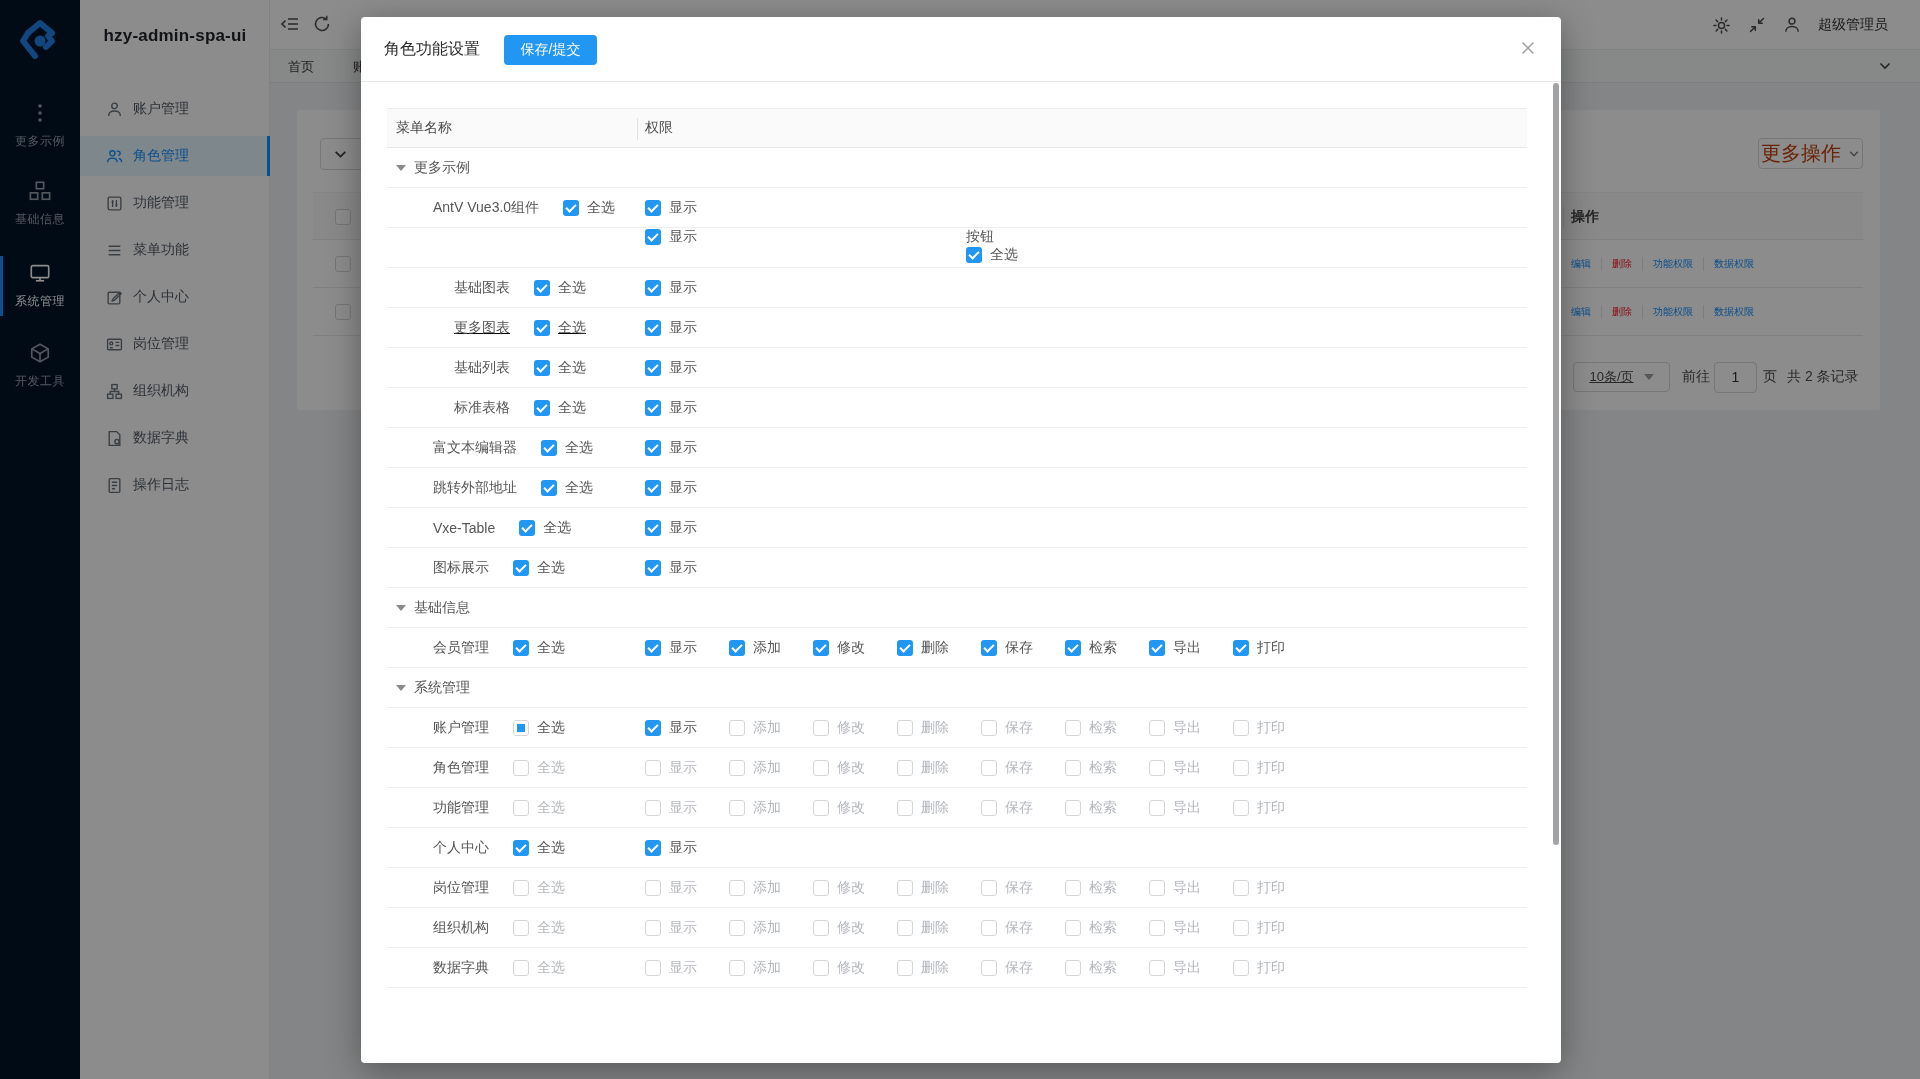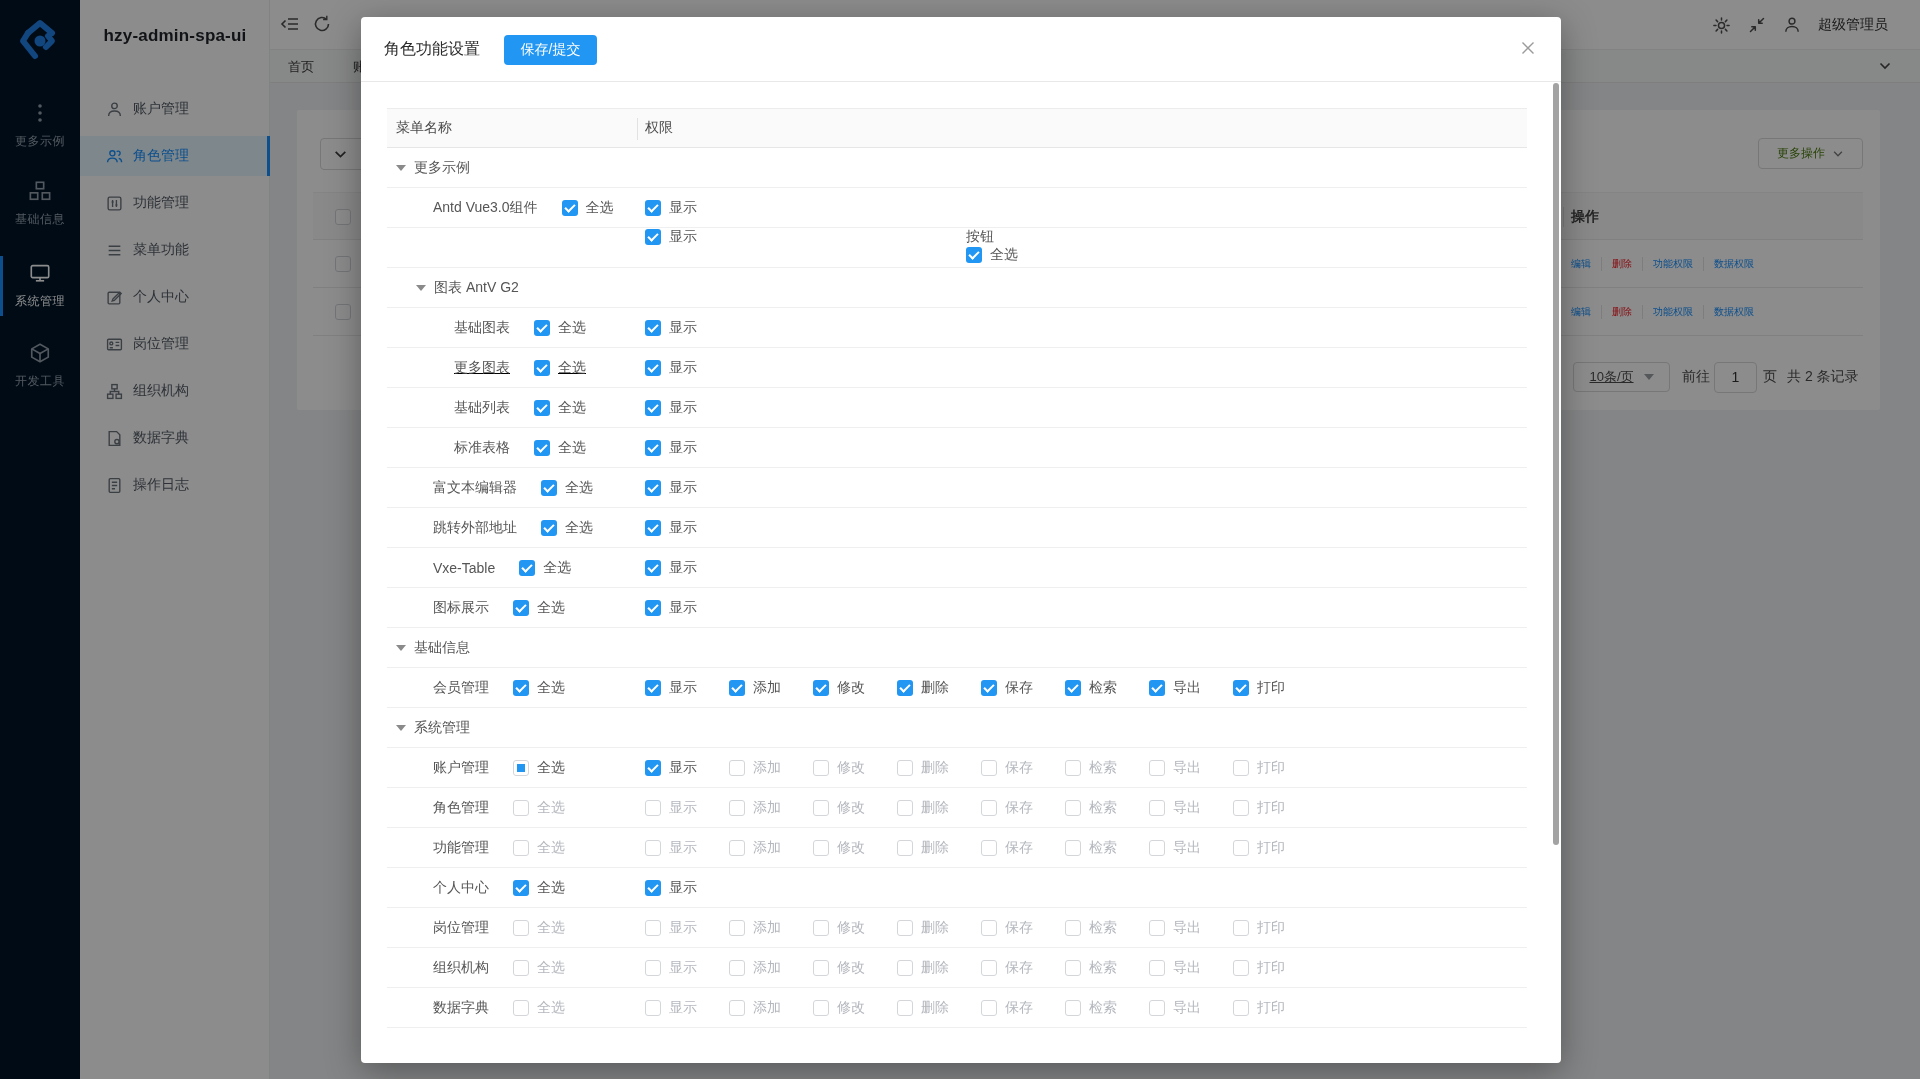--- a/index.html
+++ b/index.html
@@ -37,21 +37,21 @@
   .hdr-right .uname { font-size:14px; color:#333; }
   .tabbar { position:absolute; left:0; top:50px; right:0; height:33px; background:#f6f7f8; border-bottom:1px solid #e6e6e6; }
   .tab { position:absolute; top:0; height:33px; display:flex; align-items:center; font-size:13px; color:#3d3d3d; cursor:pointer; }
   .tab-chevron { position:absolute; right:28px; top:9px; color:#444; cursor:pointer; }
 
   .card { position:absolute; left:27px; top:110px; width:1583px; height:300px; background:#fff; border-radius:2px; }
   .panelbox { position:absolute; left:23px; top:28px; width:260px; height:32px; border:1px solid #d9d9d9;
     border-radius:4px; display:flex; align-items:center; padding-left:12px; color:#555; cursor:pointer; }
   .moreops { position:absolute; left:1461px; top:28px; width:105px; height:31px; border:1px solid #d9d9d9;
     border-radius:4px; background:#fff; display:flex; align-items:center; justify-content:center; gap:7px;
-    font-size:12px; color:#4d7c0f; cursor:pointer; }
+    font-size:20px; color:#c2410c; cursor:pointer; }
   .bgtable { position:absolute; left:16px; top:82px; width:1550px; }
   .bgtr { position:relative; height:48px; border-bottom:1px solid #e9e9e9; }
   .bgtr.head { background:#fafafa; border-top:1px solid #f0f0f0; font-weight:bold; }
   .bgtr .rowcb { position:absolute; left:22px; top:16px; }
   .opcell { position:absolute; left:1258px; top:0; height:48px; display:flex; align-items:center; font-size:14px; color:#444; }
   .coldiv { position:absolute; left:1250px; top:14px; width:1px; height:20px; background:#e0e0e0; }
   .alink { font-size:10px; color:#1890ff; cursor:pointer; }
   .alink.red { color:#f5222d; }
   .asep { width:1px; height:14px; background:#e3e3e3; margin:0 10px; }
   .pager { position:absolute; left:0; top:252px; width:1566px; height:32px; font-size:14px; color:#4d4d4d; }
@@ -376,44 +376,40 @@
           <span class="c1">菜单名称</span>
           <span class="hdiv"></span>
           <span class="c2">权限</span>
         </div>
         <div>
             <div class="prow" style="padding-left: 9px;">
               <span class="tri"></span>
               <span class="nm">更多示例</span>
             </div>
             <div class="prow" style="padding-left: 46px;">
-              <span class="nm">Antd Vue3.0组件</span>
+              <span class="nm">AntV Vue3.0组件</span>
               <span class="selwrap">
                 <span class="cb c"></span>
                 <span class="plab">全选</span>
               </span>
               <span class="perm" style="left: 258px;">
                 <span class="cb c"></span>
                 <span class="plab">显示</span>
               </span>
             </div>
             <div class="prow" style="padding-left: 46px; flex-direction: column;">
               <span class="nm">按钮</span>
               <span class="selwrap">
                 <span class="cb c"></span>
                 <span class="plab">全选</span>
               </span>
               <span class="perm" style="left: 258px;">
                 <span class="cb c"></span>
                 <span class="plab">显示</span>
               </span>
-            </div>
-            <div class="prow" style="padding-left: 29px;">
-              <span class="tri"></span>
-              <span class="nm">图表 AntV G2</span>
             </div>
             <div class="prow" style="padding-left: 67px;">
               <span class="nm">基础图表</span>
               <span class="selwrap">
                 <span class="cb c"></span>
                 <span class="plab">全选</span>
               </span>
               <span class="perm" style="left: 258px;">
                 <span class="cb c"></span>
                 <span class="plab">显示</span>

